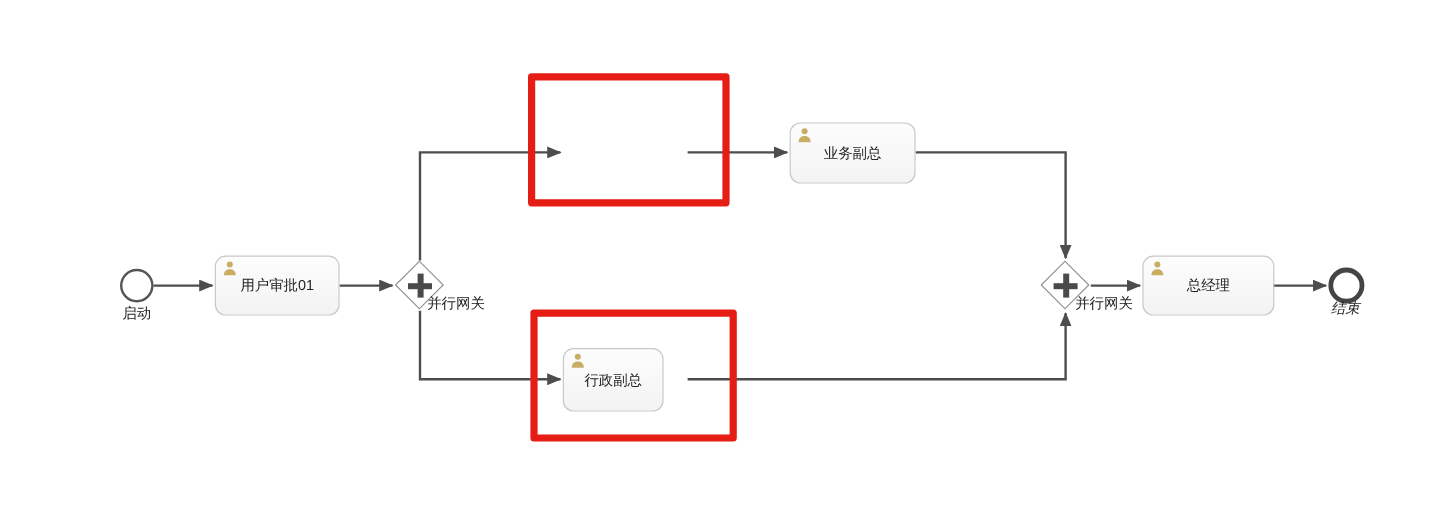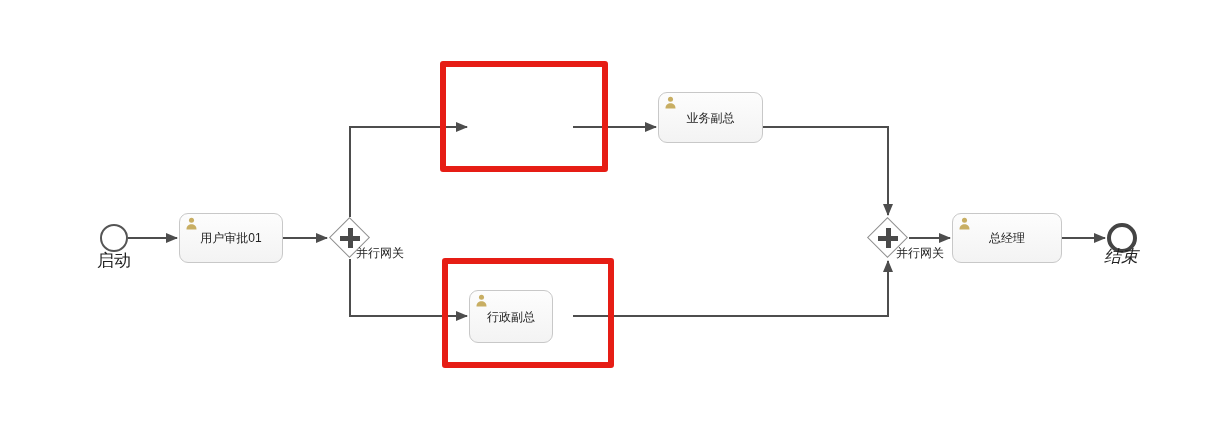--- a/index.html
+++ b/index.html
@@ -25,21 +25,21 @@
 
   .gateway{position:absolute;z-index:2;width:42px;height:42px;}
   .gateway .diamond{
     position:absolute;left:6px;top:6px;width:29px;height:29px;box-sizing:border-box;
     background:#fff;border:1.5px solid #8f8f8f;transform:rotate(45deg);
   }
   .gateway .plus-h{position:absolute;left:11px;top:18.5px;width:20px;height:5px;background:#4a4a4a;}
   .gateway .plus-v{position:absolute;left:18.5px;top:11px;width:5px;height:20px;background:#4a4a4a;}
 
   .node-label{
-    position:absolute;z-index:2;font-size:17px;line-height:14px;
+    position:absolute;z-index:2;font-size:12px;line-height:14px;
     text-align:center;white-space:nowrap;
   }
   .gw-label{
     position:absolute;z-index:2;font-size:12px;line-height:14px;white-space:nowrap;
   }
   .highlight{
     position:absolute;z-index:3;box-sizing:border-box;background:transparent;
     border:6px solid #e61d15;border-radius:3px;
   }
 </style>
@@ -77,21 +77,21 @@
   </div>
 
   <div class="gateway" style="left:329px;top:217px;">
     <div class="diamond"></div>
     <div class="plus-h"></div>
     <div class="plus-v"></div>
   </div>
   <div class="gw-label" style="left:356px;top:246px;">并行网关</div>
 
 
-  <div class="task" style="left:658px;top:92px;width:105px;height:51px;">
+  <div class="task" style="left:658px;top:102px;width:105px;height:51px;">
     <svg class="user-ic" viewBox="0 0 14 14">
       <circle cx="7" cy="3.6" r="2.7" fill="#c8ae63"></circle>
       <path d="M1.6,13.4 C1.6,9.6 4.2,7.9 7,7.9 C9.8,7.9 12.4,9.6 12.4,13.4 Z" fill="#c8ae63"></path>
     </svg>
     <span class="lbl">业务副总</span>
   </div>
 
   <div class="task" style="left:469px;top:290px;width:84px;height:53px;">
     <svg class="user-ic" viewBox="0 0 14 14">
       <circle cx="7" cy="3.6" r="2.7" fill="#c8ae63"></circle>

